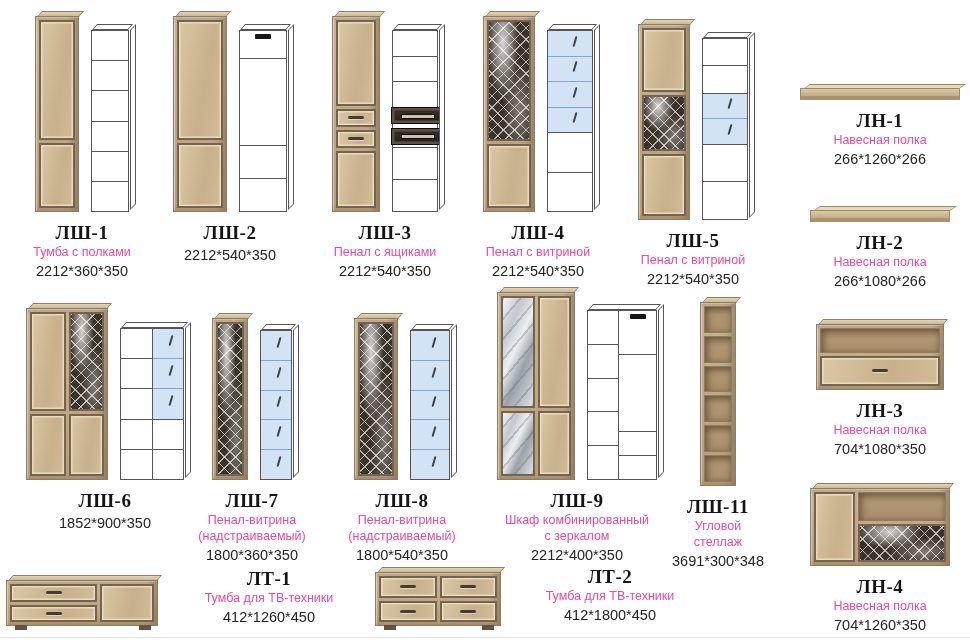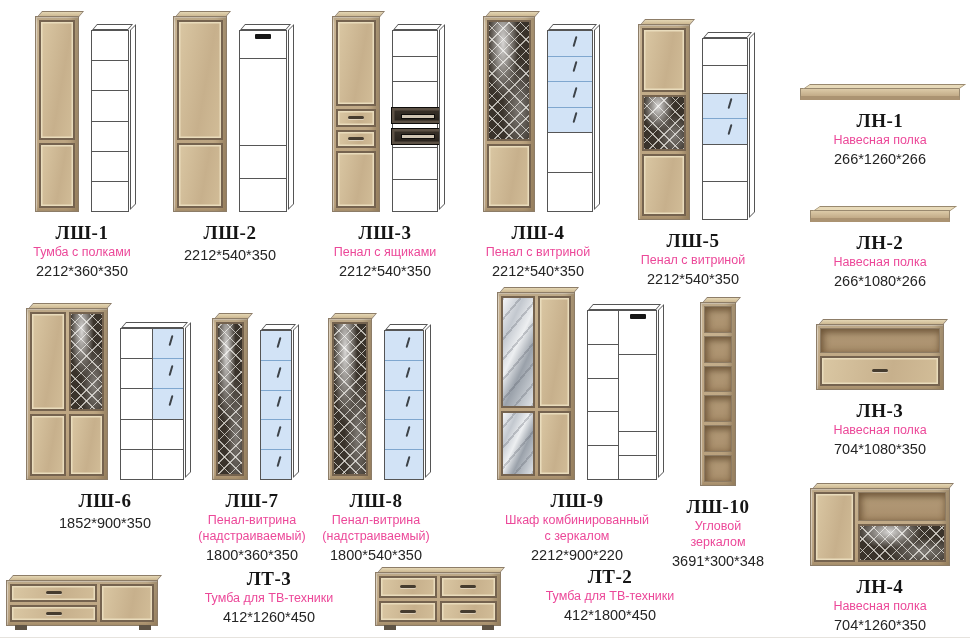--- a/index.html
+++ b/index.html
@@ -219,21 +219,21 @@
         <div class="wcell glass" style="flex-grow: 1; flex-basis: 0px;"></div>
         <div class="wcell glass" style="flex-grow: 1; flex-basis: 0px;"></div>
         <div class="wcell glass" style="flex-grow: 1; flex-basis: 0px;"></div>
       </div>
     </div>
   <div class="code">ЛШ-7</div>
   <div class="desc">Пенал-витрина
 (надстраиваемый)</div>
   <div class="dims">1800*360*350</div>
 </div>
-<div class="prod" style="left:306px;top:300px;width:140px">
+<div class="prod" style="left:332px;top:300px;width:140px">
   <div class="art" style="height: 180px;">
       <div class="cab" style="width: 44px; height: 162px;">
         <div class="p lat" style="flex-grow: 1; flex-basis: 0px;"></div>
       </div>
       <div class="wire" style="width: 40px; height: 150px;">
         <div class="wcell glass" style="flex-grow: 1; flex-basis: 0px;"></div>
         <div class="wcell glass" style="flex-grow: 1; flex-basis: 0px;"></div>
         <div class="wcell glass" style="flex-grow: 1; flex-basis: 0px;"></div>
         <div class="wcell glass" style="flex-grow: 1; flex-basis: 0px;"></div>
         <div class="wcell glass" style="flex-grow: 1; flex-basis: 0px;"></div>
@@ -268,36 +268,36 @@
           <div class="wcell rod" style="flex-grow: 26; flex-basis: 0px;"></div>
           <div class="wcell open" style="flex-grow: 46; flex-basis: 0px;"></div>
           <div class="wcell open" style="flex-grow: 14; flex-basis: 0px;"></div>
           <div class="wcell open" style="flex-grow: 14; flex-basis: 0px;"></div>
         </div>
       </div>
     </div>
   <div class="code">ЛШ-9</div>
   <div class="desc">Шкаф комбинированный
 с зеркалом</div>
-  <div class="dims">2212*900*220</div>
+  <div class="dims">2212*400*350</div>
 </div>
 <div class="prod" style="left:663px;top:300px;width:110px">
   <div class="art" style="height: 186px;">
       <div class="cab" style="width: 36px; height: 184px;">
         <div class="p open" style="flex-grow: 1; flex-basis: 0px;"></div>
         <div class="p open" style="flex-grow: 1; flex-basis: 0px;"></div>
         <div class="p open" style="flex-grow: 1; flex-basis: 0px;"></div>
         <div class="p open" style="flex-grow: 1; flex-basis: 0px;"></div>
         <div class="p open" style="flex-grow: 1; flex-basis: 0px;"></div>
         <div class="p open" style="flex-grow: 1; flex-basis: 0px;"></div>
       </div>
     </div>
-  <div class="code">ЛШ-10</div>
+  <div class="code">ЛШ-11</div>
   <div class="desc">Угловой
-зеркалом</div>
+стеллаж</div>
   <div class="dims">3691*300*348</div>
 </div>
 
 <div class="prod" style="left:798px;top:44px;width:164px">
   <div class="art" style="height: 56px;">
       <div class="bar" style="width: 160px; height: 12px;"></div>
     </div>
   <div class="code">ЛН-1</div>
   <div class="desc">Навесная полка</div>
   <div class="dims">266*1260*266</div>
@@ -344,21 +344,21 @@
         <div class="ccol" style="flex-grow: 62; flex-basis: 0px;">
           <div class="p drw" style="flex-grow: 1; flex-basis: 0px;"></div>
           <div class="p drw" style="flex-grow: 1; flex-basis: 0px;"></div>
         </div>
         <div class="ccol" style="flex-grow: 38; flex-basis: 0px;">
           <div class="p wood" style="flex-grow: 1; flex-basis: 0px;"></div>
         </div>
       </div>
     </div>
   <div class="txt">
-    <div class="code">ЛТ-3</div>
+    <div class="code">ЛТ-1</div>
     <div class="desc">Тумба для ТВ-техники</div>
     <div class="dims">412*1260*450</div>
   </div>
 </div>
 <div class="prod-h" style="left:374px;top:562px;width:330px">
   <div class="art" style="width: 128px; height: 64px;">
       <div class="cab feet2 cols" style="width: 126px; height: 54px;">
         <div class="ccol" style="flex-grow: 50; flex-basis: 0px;">
           <div class="p drw" style="flex-grow: 1; flex-basis: 0px;"></div>
           <div class="p drw" style="flex-grow: 1; flex-basis: 0px;"></div>

